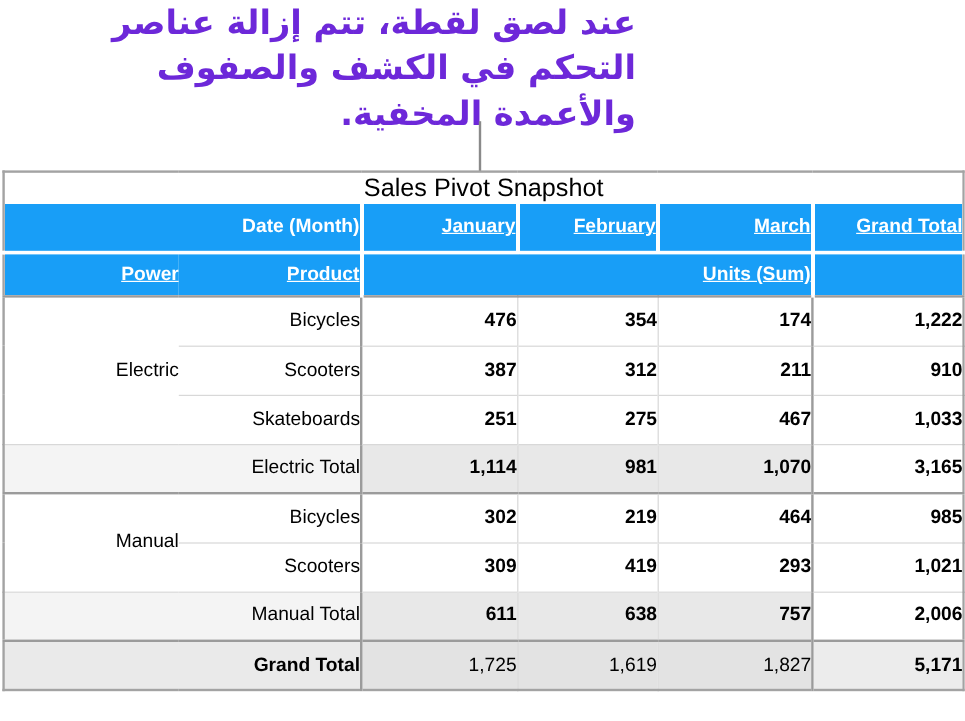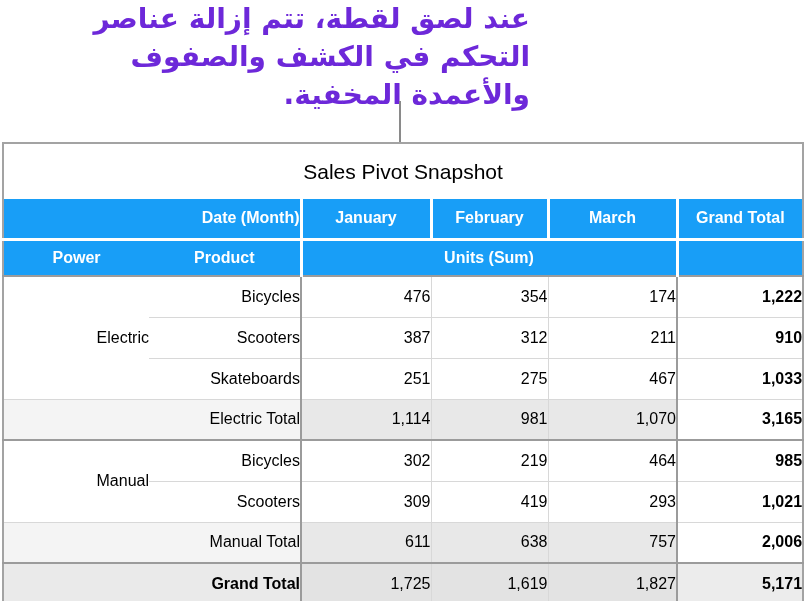--- a/index.html
+++ b/index.html
@@ -32,34 +32,34 @@
     background:var(--callout-line);
   }
   
   table.pivot{
     position:absolute;left:2px;top:142px;width:800px;
     border-collapse:collapse;table-layout:fixed;
     border:2px solid var(--outer-border);
     font-size:16px;
   }
   table.pivot td{padding:0;vertical-align:middle;overflow:hidden;white-space:nowrap;}
-  tr.title-row{height:56px;}
+  tr.title-row{height:27px;}
   td.title-cell{text-align:center;font-size:21px;font-weight:400;}
   tr.hdr1{height:40px;}
   tr.hdr2{height:37px;}
   tr.hdr1 td,tr.hdr2 td{
     background:var(--header-blue);color:var(--header-text);font-weight:700;
   }
   tr.hdr1 td{border-bottom:3px solid #FFFFFF;}
   td.wdiv{border-left:3px solid #FFFFFF;}
   tr.hdr2 td{border-bottom:2px solid var(--dark-divider);}
   tr.data-row{height:41px;}
   td.lbl{text-align:right;padding-left:9px;}
-  td.num{text-align:right;padding-right:13px;}
-  td.hl{text-align:center;padding-left:10px;}
+  td.num{text-align:right;padding-right:13px;font-weight:bold;}
+  td.hl{text-align:right;padding-left:10px;text-decoration:underline;}
   td.hr{text-align:right;padding-right:12px;}
   td.bold{font-weight:700;}
   td.v-dark{border-left:2px solid var(--dark-divider);}
   td.v-light{border-left:1px solid var(--light-divider);}
   tr.light-top > td{border-top:1px solid var(--light-divider);}
   tr.dark-top  > td{border-top:2px solid var(--dark-divider);}
   tr.total-row td.t-lbl{background:var(--total-label-bg);}
   tr.total-row td.t-val{background:var(--total-value-bg);}
   tr.total-row td.t-last{background:#FFFFFF;padding-left:35px;}
   tr.grand-row td.g-lbl{background:var(--grand-label-bg);font-weight:700;}

